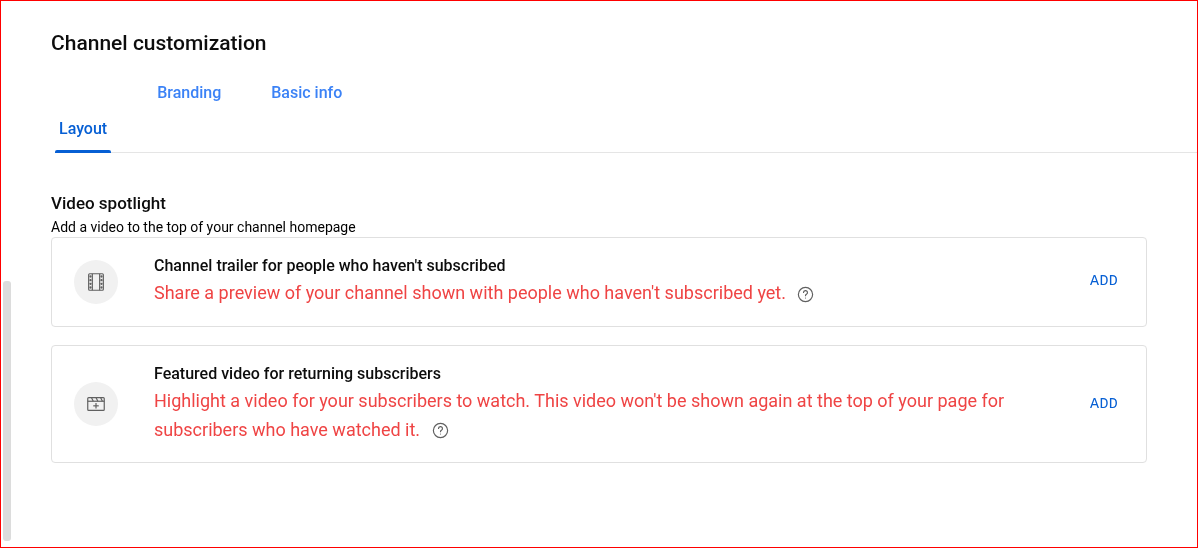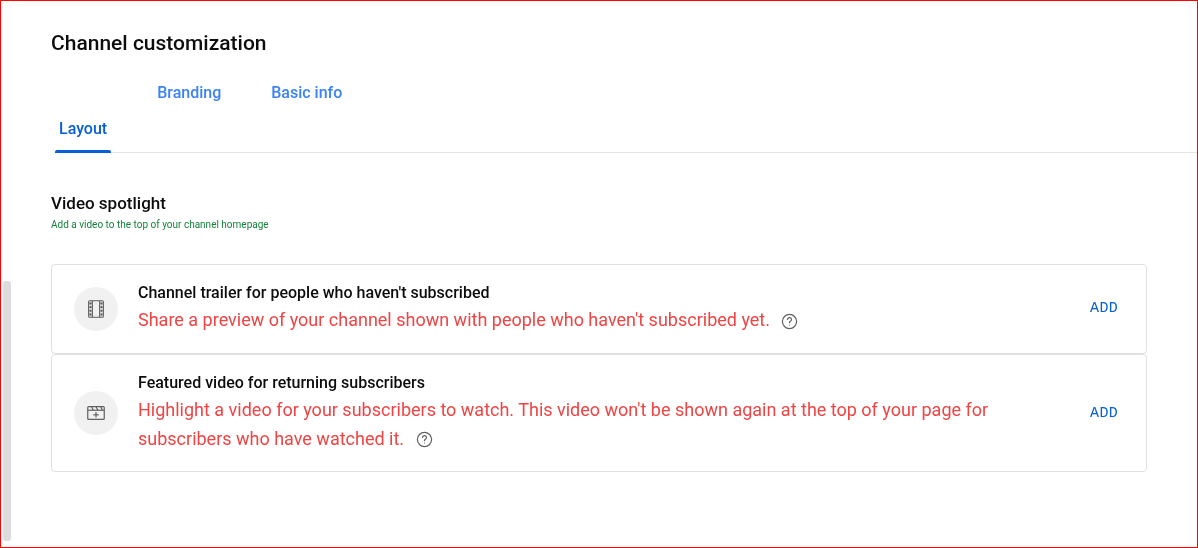--- a/index.html
+++ b/index.html
@@ -57,31 +57,32 @@
     .section {
       margin-top: 40px;
     }
     .section-title {
       font-size: 17px;
       font-weight: 500;
       color: #0d0d0d;
       margin-bottom: 6px;
     }
     .section-desc {
-      font-size: 10px;
-      color: #15803d;
-      margin-bottom: 34px;
+      font-size: 14px;
+      color: #000000;
+      margin-bottom: 2px;
     }
     .card {
       border: 1px solid #e0e0e0;
       border-radius: 4px;
       padding: 18px 22px;
       display: flex;
       align-items: center;
-      gap: 20px;
+      gap: 36px;
+      margin-bottom: 18px;
     }
     .card-icon-wrap {
       width: 44px;
       height: 44px;
       border-radius: 50%;
       background: #f1f1f1;
       display: flex;
       align-items: center;
       justify-content: center;
       flex-shrink: 0;

